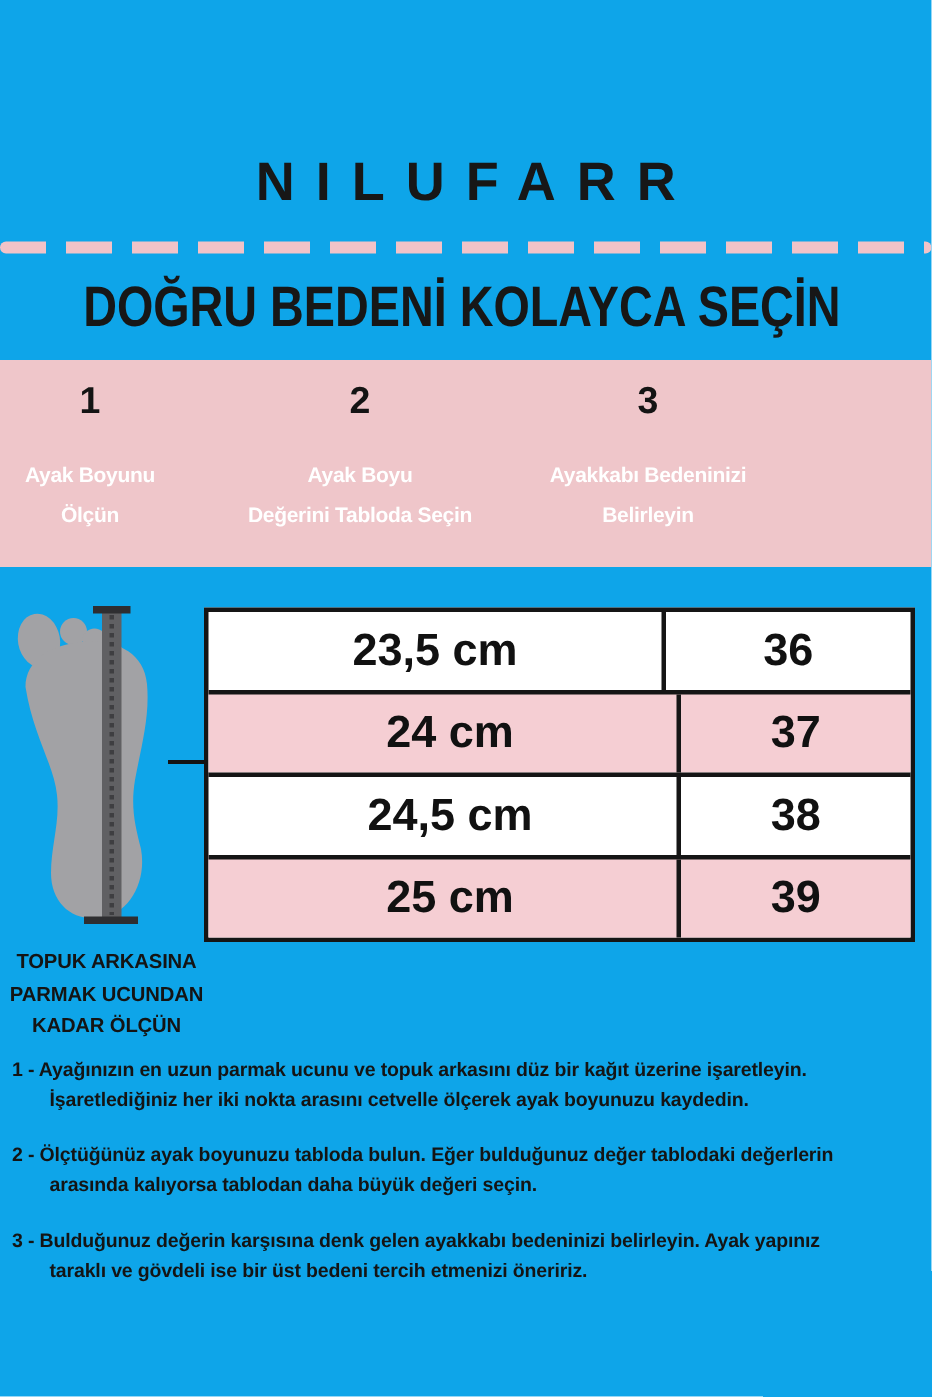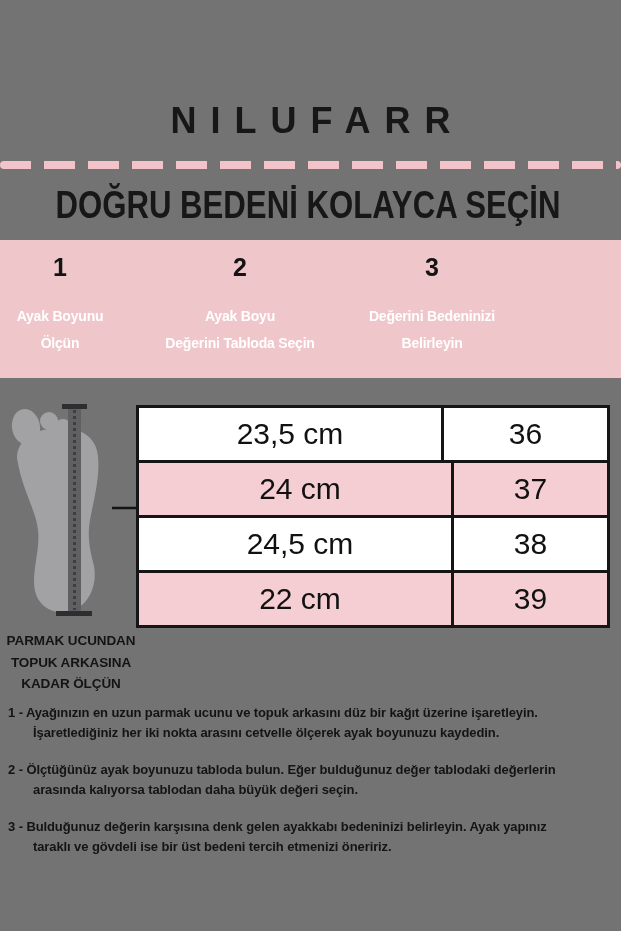--- a/index.html
+++ b/index.html
@@ -1,17 +1,17 @@
 <!DOCTYPE html>
 <html><head>
 <meta charset="utf-8">
 <style>
   html,body{margin:0;padding:0;background:#ffffff;}
   .page{
-    position:relative;width:621px;height:931px;background:#737373;overflow:hidden;
+    position:relative;width:621px;height:931px;background:#0ea5e9;overflow:hidden;
     font-family:"Liberation Sans", sans-serif;color:#141414;
   }
   
   .brand{
     position:absolute;top:100px;left:0;width:621px;text-align:center;
     font-size:36px;font-weight:700;letter-spacing:14px;padding-left:14px;
     box-sizing:border-box;color:#171717;
   }
   
   .dash-line{
@@ -40,21 +40,21 @@
   .foot-svg{position:absolute;left:8px;top:400px;}
   .foot-caption{
     position:absolute;left:0;top:630px;width:142px;text-align:center;
     font-size:13.5px;font-weight:700;line-height:21.5px;color:#141414;letter-spacing:-0.1px;
   }
   
   .size-table{
     position:absolute;left:136px;top:405px;width:474px;
     border:3px solid #151515;box-sizing:border-box;background:#ffffff;
   }
-  .size-row{display:grid;grid-template-columns:305px 1fr;}
+  .size-row{display:grid;grid-template-columns:305px 1fr;font-weight:bold;}
   .size-row + .size-row{border-top:3px solid #151515;padding-left:10px;}
   .size-row:nth-child(even){background:#f5ced3;}
   .cell{height:52px;display:flex;align-items:center;justify-content:center;
     font-size:30px;color:#111111;}
   .cell-cm{border-right:3px solid #151515;}
   
   .notes{position:absolute;left:8px;top:703px;width:610px;}
   .note{margin-bottom:17px;font-size:13px;font-weight:700;line-height:20px;
     color:#141414;letter-spacing:-0.1px;white-space:nowrap;}
   .note-line2{margin-left:25px;}
@@ -83,21 +83,21 @@
     <div class="step step-2">
       <div class="step-num">2</div>
       <div class="step-label">
         <div>Ayak Boyu</div>
         <div>Değerini Tabloda Seçin</div>
       </div>
     </div>
     <div class="step step-3">
       <div class="step-num">3</div>
       <div class="step-label">
-        <div>Değerini Bedeninizi</div>
+        <div>Ayakkabı Bedeninizi</div>
         <div>Belirleyin</div>
       </div>
     </div>
     <svg class="arrow arrow-1" viewBox="0 0 52 14">
       <line x1="0" y1="7" x2="42" y2="7" stroke="#141414" stroke-width="2.6"></line>
       <path d="M41,2 L52,7 L41,12 Z" fill="#141414"></path>
     </svg>
     <svg class="arrow arrow-2" viewBox="0 0 52 14">
       <line x1="0" y1="7" x2="42" y2="7" stroke="#141414" stroke-width="2.6"></line>
       <path d="M41,2 L52,7 L41,12 Z" fill="#141414"></path>
@@ -116,40 +116,40 @@
                C90,188 78,210 58,212 C40,214 26,202 26,182
                C26,164 32,148 30,130 C28,110 14,90 9,58 Z"></path>
     </g>
     <rect x="60" y="8" width="13" height="204" fill="#606063"></rect>
     <line x1="66.5" y1="10" x2="66.5" y2="210" stroke="#3e3e41" stroke-width="3" stroke-dasharray="3 3"></line>
     <rect x="54" y="4" width="25" height="5" fill="#2e2e31"></rect>
     <rect x="48" y="211" width="36" height="5" fill="#2e2e31"></rect>
   </svg>
 
   <div class="foot-caption">
+    <div>TOPUK ARKASINA</div>
     <div>PARMAK UCUNDAN</div>
-    <div>TOPUK ARKASINA</div>
     <div>KADAR ÖLÇÜN</div>
   </div>
 
   <div class="size-table">
     <div class="size-row">
       <div class="cell cell-cm">23,5 cm</div>
       <div class="cell">36</div>
     </div>
     <div class="size-row">
       <div class="cell cell-cm">24 cm</div>
       <div class="cell">37</div>
     </div>
     <div class="size-row">
       <div class="cell cell-cm">24,5 cm</div>
       <div class="cell">38</div>
     </div>
     <div class="size-row">
-      <div class="cell cell-cm">22 cm</div>
+      <div class="cell cell-cm">25 cm</div>
       <div class="cell">39</div>
     </div>
   </div>
 
   <div class="notes">
     <div class="note">
       <div class="note-line1">1 - Ayağınızın en uzun parmak ucunu ve topuk arkasını düz bir kağıt üzerine işaretleyin.</div>
       <div class="note-line2">İşaretlediğiniz her iki nokta arasını cetvelle ölçerek ayak boyunuzu kaydedin.</div>
     </div>
     <div class="note">

